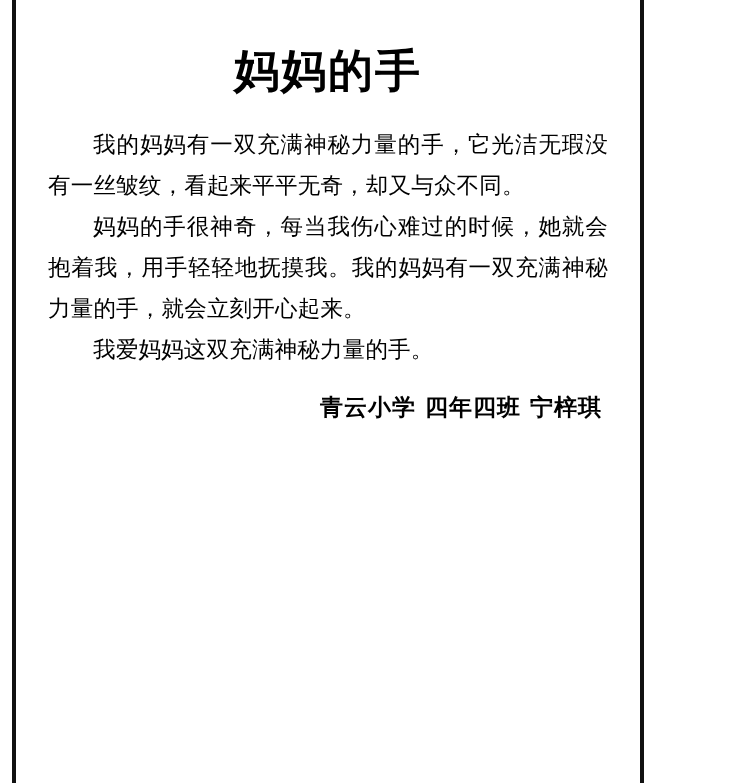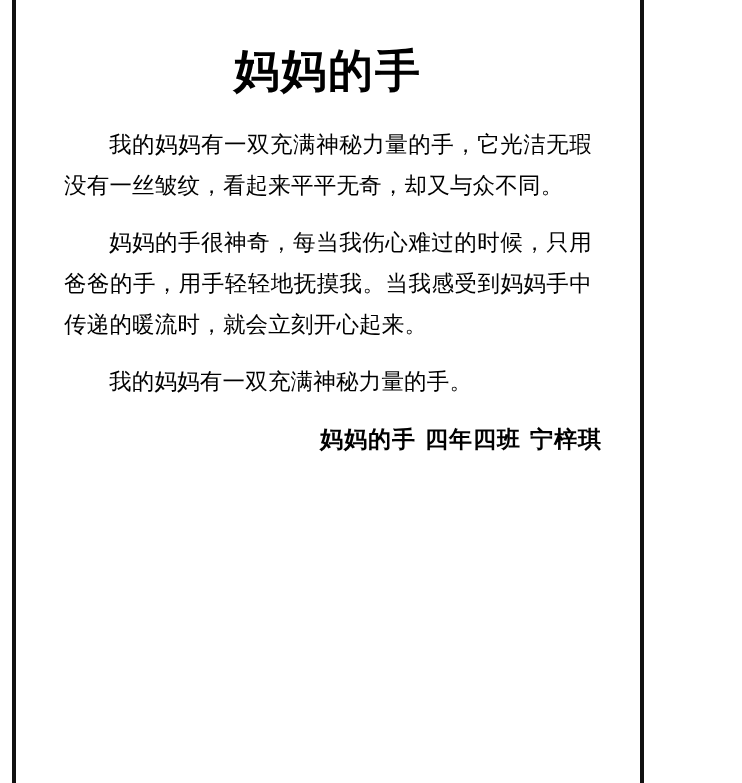--- a/index.html
+++ b/index.html
@@ -56,21 +56,21 @@
     font-family: "DejaVu Sans", "Liberation Sans", sans-serif;
   }
   .body-text {
     font-size: 22.5px;
     line-height: 41px;
     text-align: justify;
     text-justify: inter-ideograph;
     letter-spacing: 0.2px;
   }
   .para {
-    margin: 16px;
+    margin: 0;
     text-indent: 2em;
   }
   .signature {
     margin-top: 22px;
     text-align: right;
     font-size: 23px;
     font-weight: bold;
     letter-spacing: 1px;
     padding-right: 6px;
   }
@@ -82,20 +82,20 @@
 
   <div class="border-left"></div>
   <div class="border-right"></div>
 
   <div class="content">
 
     <h1 class="doc-title">妈妈的手</h1>
 
     <div class="body-text">
       <p class="para">我的妈妈有一双充满神秘力量的手，它光洁无瑕没有一丝皱纹，看起来平平无奇，却又与众不同。</p>
-      <p class="para">妈妈的手很神奇，每当我伤心难过的时候，只用爸爸的手，用手轻轻地抚摸我。当我感受到妈妈手中传递的暖流时，就会立刻开心起来。</p>
-      <p class="para">我的妈妈有一双充满神秘力量的手。</p>
+      <p class="para">妈妈的手很神奇，每当我伤心难过的时候，她就会抱着我，用手轻轻地抚摸我。我的妈妈有一双充满神秘力量的手，就会立刻开心起来。</p>
+      <p class="para">我爱妈妈这双充满神秘力量的手。</p>
     </div>
 
-    <div class="signature">妈妈的手  四年四班  宁梓琪</div>
+    <div class="signature">青云小学  四年四班  宁梓琪</div>
 
   </div>
 </div>
 
 </body></html>

